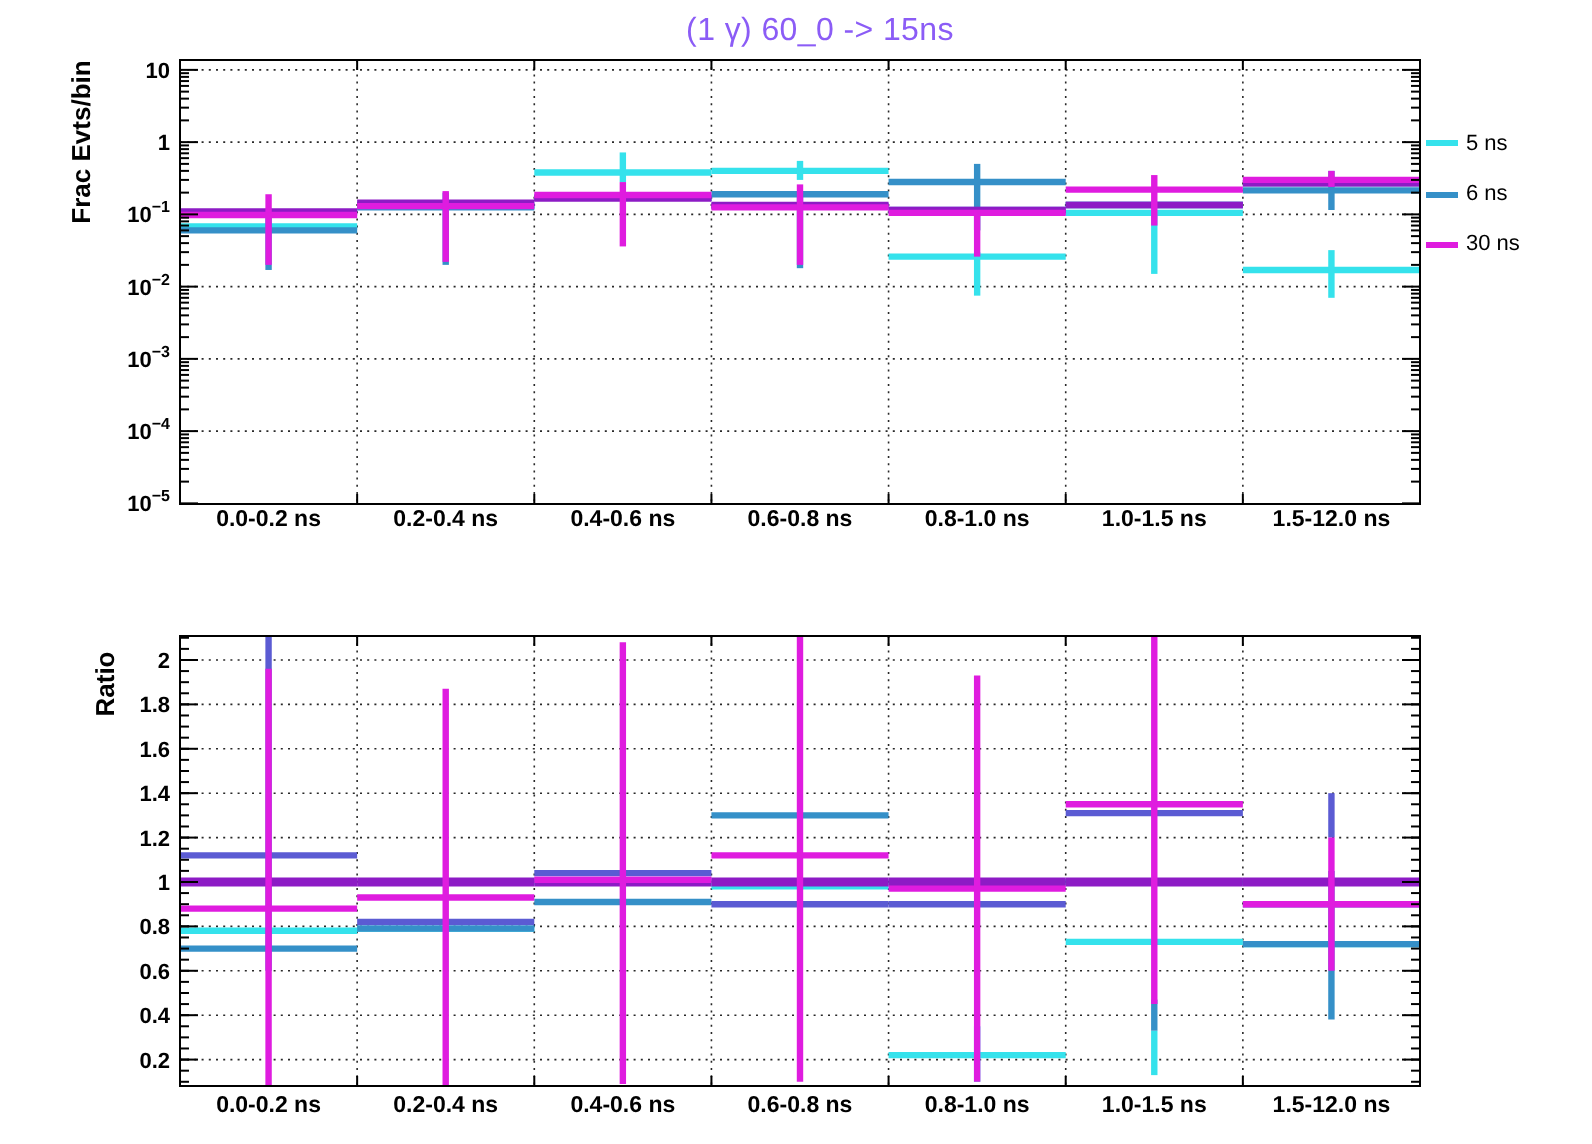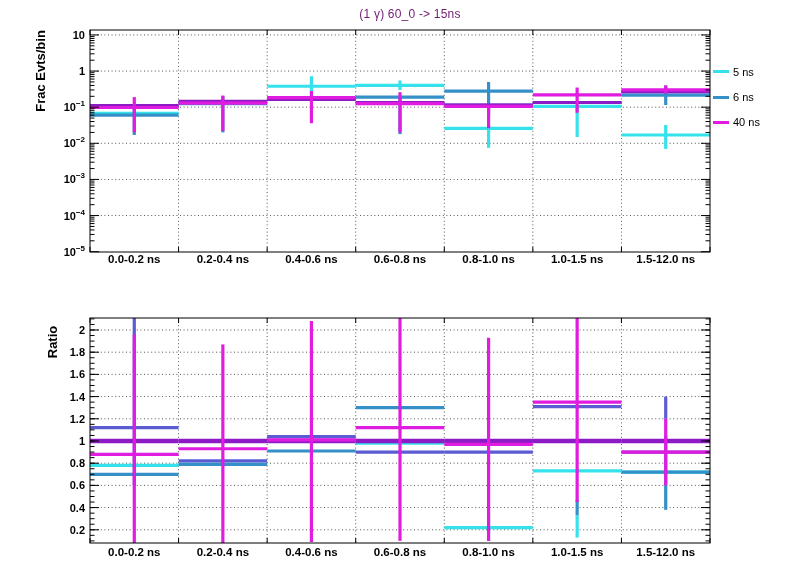--- a/index.html
+++ b/index.html
@@ -2,21 +2,21 @@
 <html><head>
 <meta charset="utf-8">
 <style>
   html,body{margin:0;padding:0;background:#888;}
   .canvas{
     position:relative;width:796px;height:572px;background:#ffffff;
     font-family:"Liberation Sans", sans-serif; overflow:hidden;
   }
   .plot-title{
     position:absolute;left:90px;top:7px;width:640px;text-align:center;
-    font-size:12px;color:#701a75;letter-spacing:0.2px;
+    font-size:16px;color:#8b5cf6;letter-spacing:0.2px;
   }
   svg{position:absolute;left:0;top:0;}
   .legend{
     position:absolute;left:713px;top:59px;width:80px;
     display:flex;flex-direction:column;
   }
   .legend-item{display:flex;align-items:center;height:25.4px;}
   .legend-swatch{display:inline-block;width:16px;height:3px;margin-right:4px;flex:0 0 16px;}
   .legend-label{font-size:11px;color:#000;white-space:nowrap;}
 </style>
@@ -476,16 +476,16 @@
       <div class="legend-item">
         <span class="legend-swatch" style="background: rgb(53, 226, 236);"></span>
         <span class="legend-label">5 ns</span>
       </div>
       <div class="legend-item">
         <span class="legend-swatch" style="background: rgb(53, 144, 200);"></span>
         <span class="legend-label">6 ns</span>
       </div>
       <div class="legend-item">
         <span class="legend-swatch" style="background: rgb(223, 28, 223);"></span>
-        <span class="legend-label">40 ns</span>
+        <span class="legend-label">30 ns</span>
       </div>
     </div>
 </div>
 
 </body></html>

